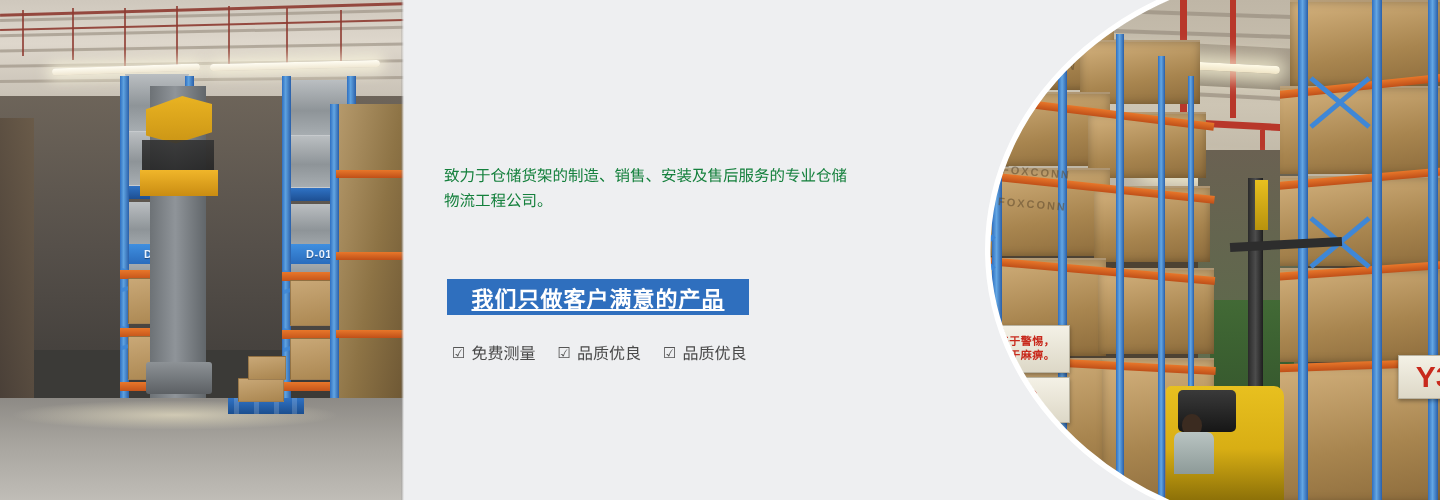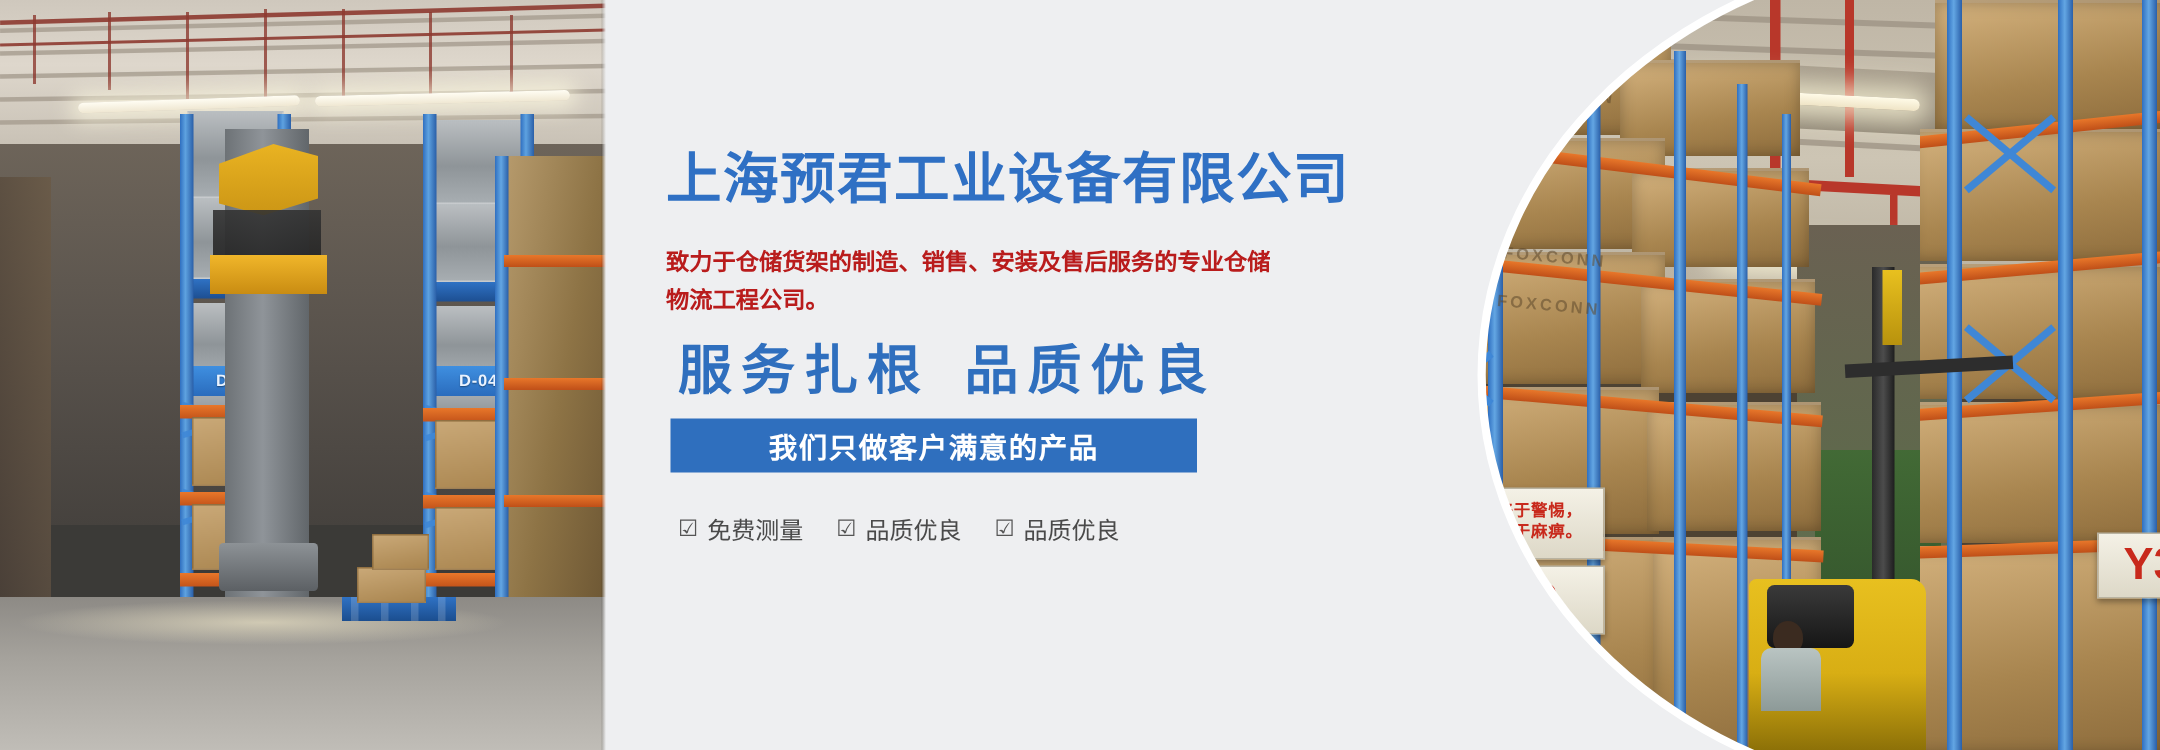--- a/index.html
+++ b/index.html
@@ -90,35 +90,35 @@
 
   
   .copy{position:absolute;left:444px;top:0;width:470px;height:500px;}
   .title{
     position:absolute;top:101px;left:0;
     font-size:37px;font-weight:bold;letter-spacing:1px;
     color:#2f70c4;white-space:nowrap;line-height:1;
   }
   .subtitle{
     position:absolute;top:163px;left:0;width:412px;
-    font-size:15.5px;line-height:25px;color:#b91c1c;font-weight:bold;
+    font-size:15.5px;line-height:25px;color:#15803d;font-weight:normal;
   }
   .slogan{
     position:absolute;top:227px;left:8px;
     font-family:"Liberation Serif","DejaVu Serif",serif;
     font-size:36px;font-weight:bold;color:#2f6fbe;
     letter-spacing:6px;white-space:nowrap;line-height:1.15;
   }
   .slogan .gap{letter-spacing:0;padding:0 7px;}
   .cta{
-    position:absolute;top:279px;left:3px;width:351px;height:36px;
+    position:absolute;top:279px;left:3px;width:302px;height:36px;
     background:#2f6fbe;color:#ffffff;
-    font-size:19px;font-weight:bold;letter-spacing:1px;
+    font-size:22px;font-weight:bold;letter-spacing:1px;
     display:flex;align-items:center;justify-content:center;
-    border:0;cursor:pointer;
+    border:0;cursor:pointer;text-decoration:underline;
   }
   .features{
     position:absolute;top:340px;left:8px;
     display:flex;align-items:center;gap:22px;
     font-size:16px;color:#4a4a4a;white-space:nowrap;
   }
   .feat{display:flex;align-items:center;gap:6px;}
   .feat .tick{font-size:15px;color:#555;line-height:1;}
   .feat .flabel{font-weight:normal;}
 
@@ -259,21 +259,21 @@
       <div class="foot"></div>
     </div>
 
 
     <div class="bay" style="left:282px;">
       <div class="tote" style="left:5px;top:4px;height:54px;"></div>
       <div class="tote" style="left:5px;top:60px;height:50px;"></div>
       <div class="shelfblue" style="top:112px;"></div>
       <div class="tote" style="left:5px;top:128px;height:46px;"></div>
       <div class="tote" style="left:5px;top:176px;height:42px;"></div>
-      <div class="label" style="top:168px;">D-04</div>
+      <div class="label" style="top:168px;">D-01</div>
       <div class="upright l"></div>
       <div class="upright r"></div>
       <div class="brace" style="top:204px;transform:rotate(16deg);"></div>
       <div class="brace" style="top:204px;transform:rotate(-16deg);"></div>
       <div class="brace" style="top:262px;transform:rotate(16deg);"></div>
       <div class="brace" style="top:262px;transform:rotate(-16deg);"></div>
       <div class="beam" style="top:196px;"></div>
       <div class="beam" style="top:254px;"></div>
       <div class="beam" style="top:306px;"></div>
       <div class="carton" style="left:8px;top:204px;width:58px;height:44px;"></div>
@@ -310,23 +310,21 @@
         <i style="left:26px;"></i>
         <i style="left:46px;"></i>
         <i style="left:64px;"></i>
     </div>
     <div class="carton" style="left:238px;top:378px;width:44px;height:22px;"></div>
     <div class="carton" style="left:248px;top:356px;width:36px;height:22px;"></div>
     <div class="lp-edge"></div>
   </div>
 
   <div class="copy">
-    <div class="title">上海预君工业设备有限公司</div>
     <div class="subtitle">致力于仓储货架的制造、销售、安装及售后服务的专业仓储物流工程公司。</div>
-    <div class="slogan"><span>服务扎根</span><span class="gap"> </span><span>品质优良</span></div>
     <div class="cta">我们只做客户满意的产品</div>
     <div class="features">
       <div class="feat">
         <span class="tick">☑</span>
         <span class="flabel">免费测量</span>
       </div>
       <div class="feat">
         <span class="tick">☑</span>
         <span class="flabel">品质优良</span>
       </div>

